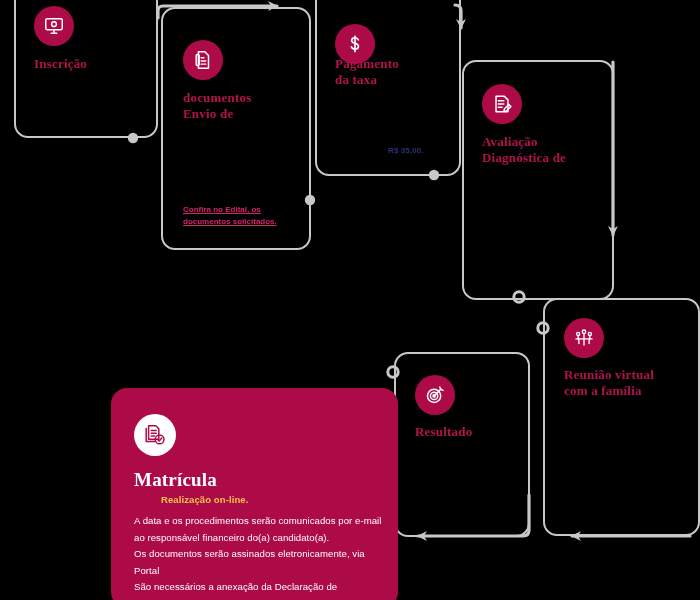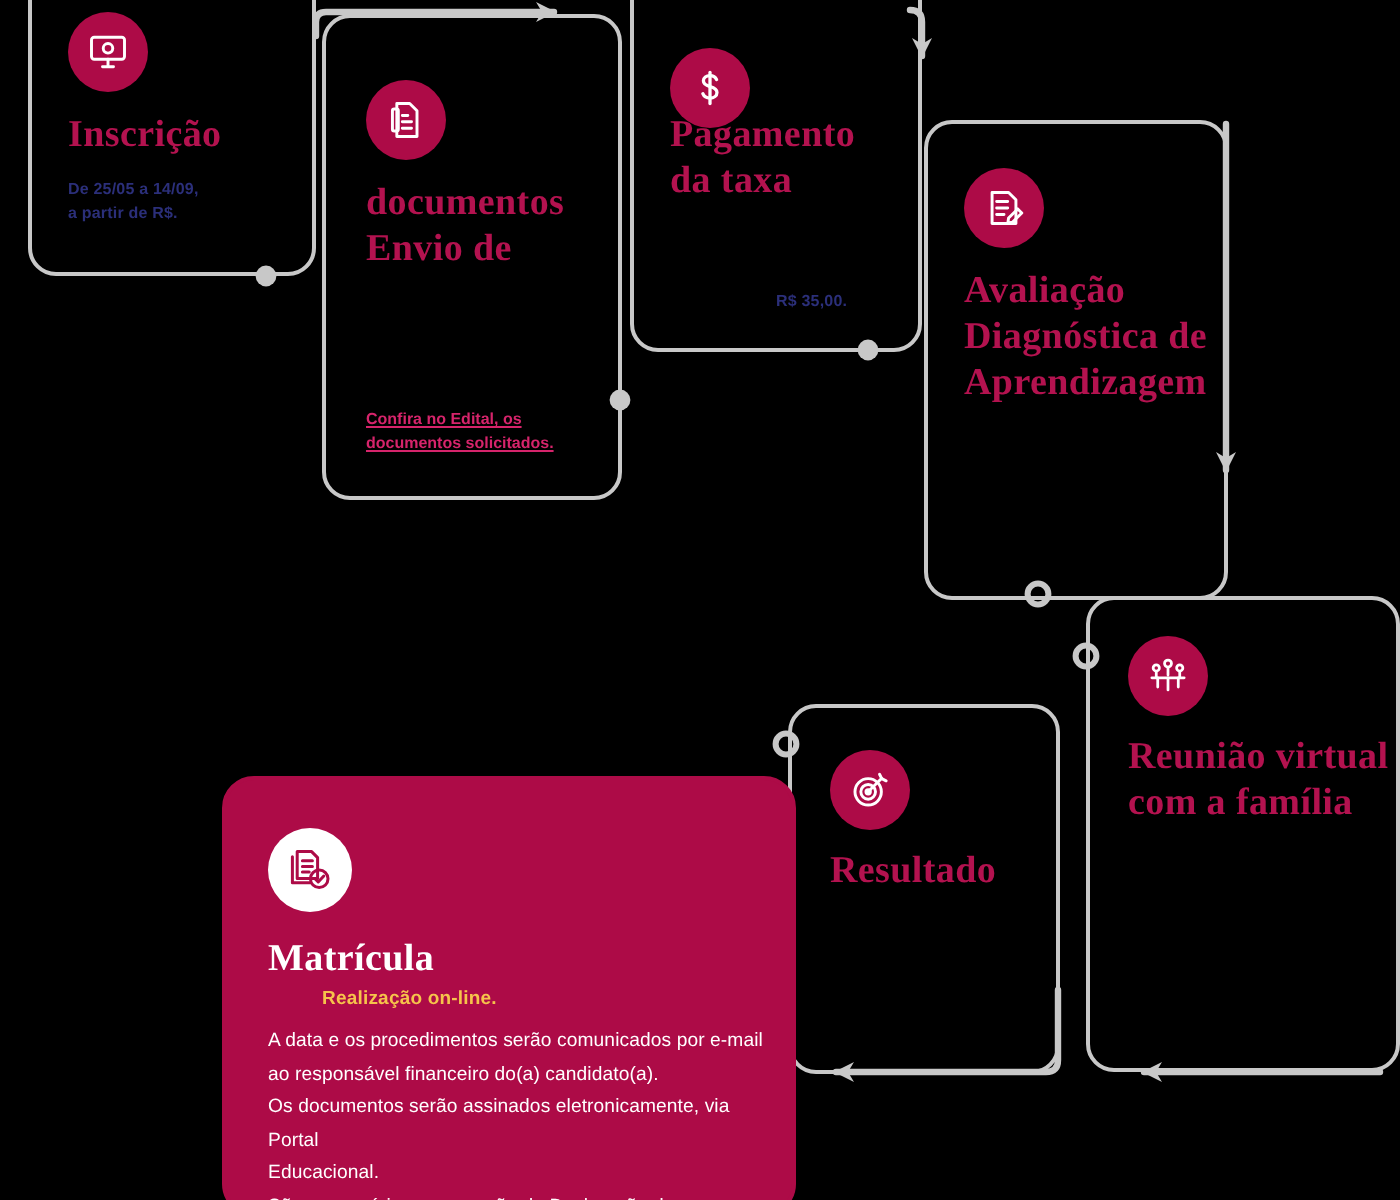--- a/index.html
+++ b/index.html
@@ -32,21 +32,21 @@
     position:absolute;
   }
   .icon-badge.inverse { background:#ffffff; }
   .icon-badge svg { display:block; }
 
   .card-title {
     position:absolute;
     color:#b3124f;
     font-family:"Liberation Serif", serif;
     font-weight:700;
-    font-size:19px;
+    font-size:13px;
     line-height:1.22;
     letter-spacing:.2px;
   }
   .card-title.white { color:#ffffff; font-size:19px; }
 
   .note-blue {
     position:absolute;
     color:#2b2f7a;
     font-family:"Liberation Sans", sans-serif;
     font-weight:700;
@@ -128,24 +128,20 @@
 
   <div class="card" style="left:14px; top:-92px; width:144px; height:230px;">
     <div class="icon-badge" style="left:18px; top:96px;">
       <svg width="22" height="22" viewBox="0 0 24 24" fill="none" stroke="#fff" stroke-width="1.6" stroke-linecap="round" stroke-linejoin="round">
         <rect x="3" y="4" width="18" height="12" rx="1.5"></rect>
         <path d="M9 20h6M12 16v4"></path>
         <circle cx="12" cy="10" r="2.6"></circle>
       </svg>
     </div>
     <div class="card-title" style="left:18px; top:146px; width:120px;">Inscrição</div>
-    <div class="note-blue" style="left:18px; top:179px; width:118px;">
-      <div>De 25/05 a 14/09,</div>
-      <div>a partir de R$.</div>
-    </div>
   </div>
 
   <div class="card" style="left:161px; top:7px; width:150px; height:243px;">
     <div class="icon-badge" style="left:20px; top:31px;">
       <svg width="22" height="22" viewBox="0 0 24 24" fill="none" stroke="#fff" stroke-width="1.6" stroke-linecap="round" stroke-linejoin="round">
         <path d="M7 3h7l4 4v14H7z"></path>
         <path d="M10 9.5h3M10 13h5M10 16.5h5"></path>
         <rect x="4.6" y="6" width="3.2" height="12" rx="1"></rect>
       </svg>
     </div>
@@ -177,21 +173,20 @@
     <div class="icon-badge" style="left:18px; top:22px;">
       <svg width="22" height="22" viewBox="0 0 24 24" fill="none" stroke="#fff" stroke-width="1.6" stroke-linecap="round" stroke-linejoin="round">
         <path d="M5.5 3.5h9l4 4v13h-13z"></path>
         <path d="M8 8.5h6M8 12h6M8 15.5h4"></path>
         <path d="M19.5 12.5l2.2 2.2-5 5-2.6.4.4-2.6z" fill="none"></path>
       </svg>
     </div>
     <div class="card-title" style="left:18px; top:72px; width:132px;">
       <div>Avaliação</div>
       <div>Diagnóstica de</div>
-      <div>Aprendizagem</div>
     </div>
   </div>
 
   <div class="card" style="left:543px; top:298px; width:157px; height:238px;">
     <div class="icon-badge" style="left:19px; top:18px;">
       <svg width="22" height="22" viewBox="0 0 24 24" fill="none" stroke="#fff" stroke-width="1.5" stroke-linecap="round" stroke-linejoin="round">
         <circle cx="12" cy="5.2" r="1.9"></circle>
         <circle cx="5.6" cy="7.6" r="1.7"></circle>
         <circle cx="18.4" cy="7.6" r="1.7"></circle>
         <path d="M12 7.4v4M5.6 9.6v3.4M18.4 9.6v3.4"></path>
@@ -227,19 +222,18 @@
         <circle cx="16.6" cy="16.4" r="4.4"></circle>
         <path d="M14.6 16.5l1.5 1.5 2.8-3"></path>
       </svg>
     </div>
     <div class="card-title white" style="left:21px; top:78px; width:250px;">Matrícula</div>
     <div class="note-gold" style="left:21px; top:104px;">Realização on-line.</div>
     <div class="body-white" style="left:21px; top:123px;">
       <div>A data e os procedimentos serão comunicados por e-mail</div>
       <div>ao responsável financeiro do(a) candidato(a).</div>
       <div>Os documentos serão assinados eletronicamente, via Portal</div>
-      <div>Educacional.</div>
       <div>São necessários a anexação da Declaração de Adimplência</div>
 
     </div>
   </div>
 
 </div>
 
 </body></html>

